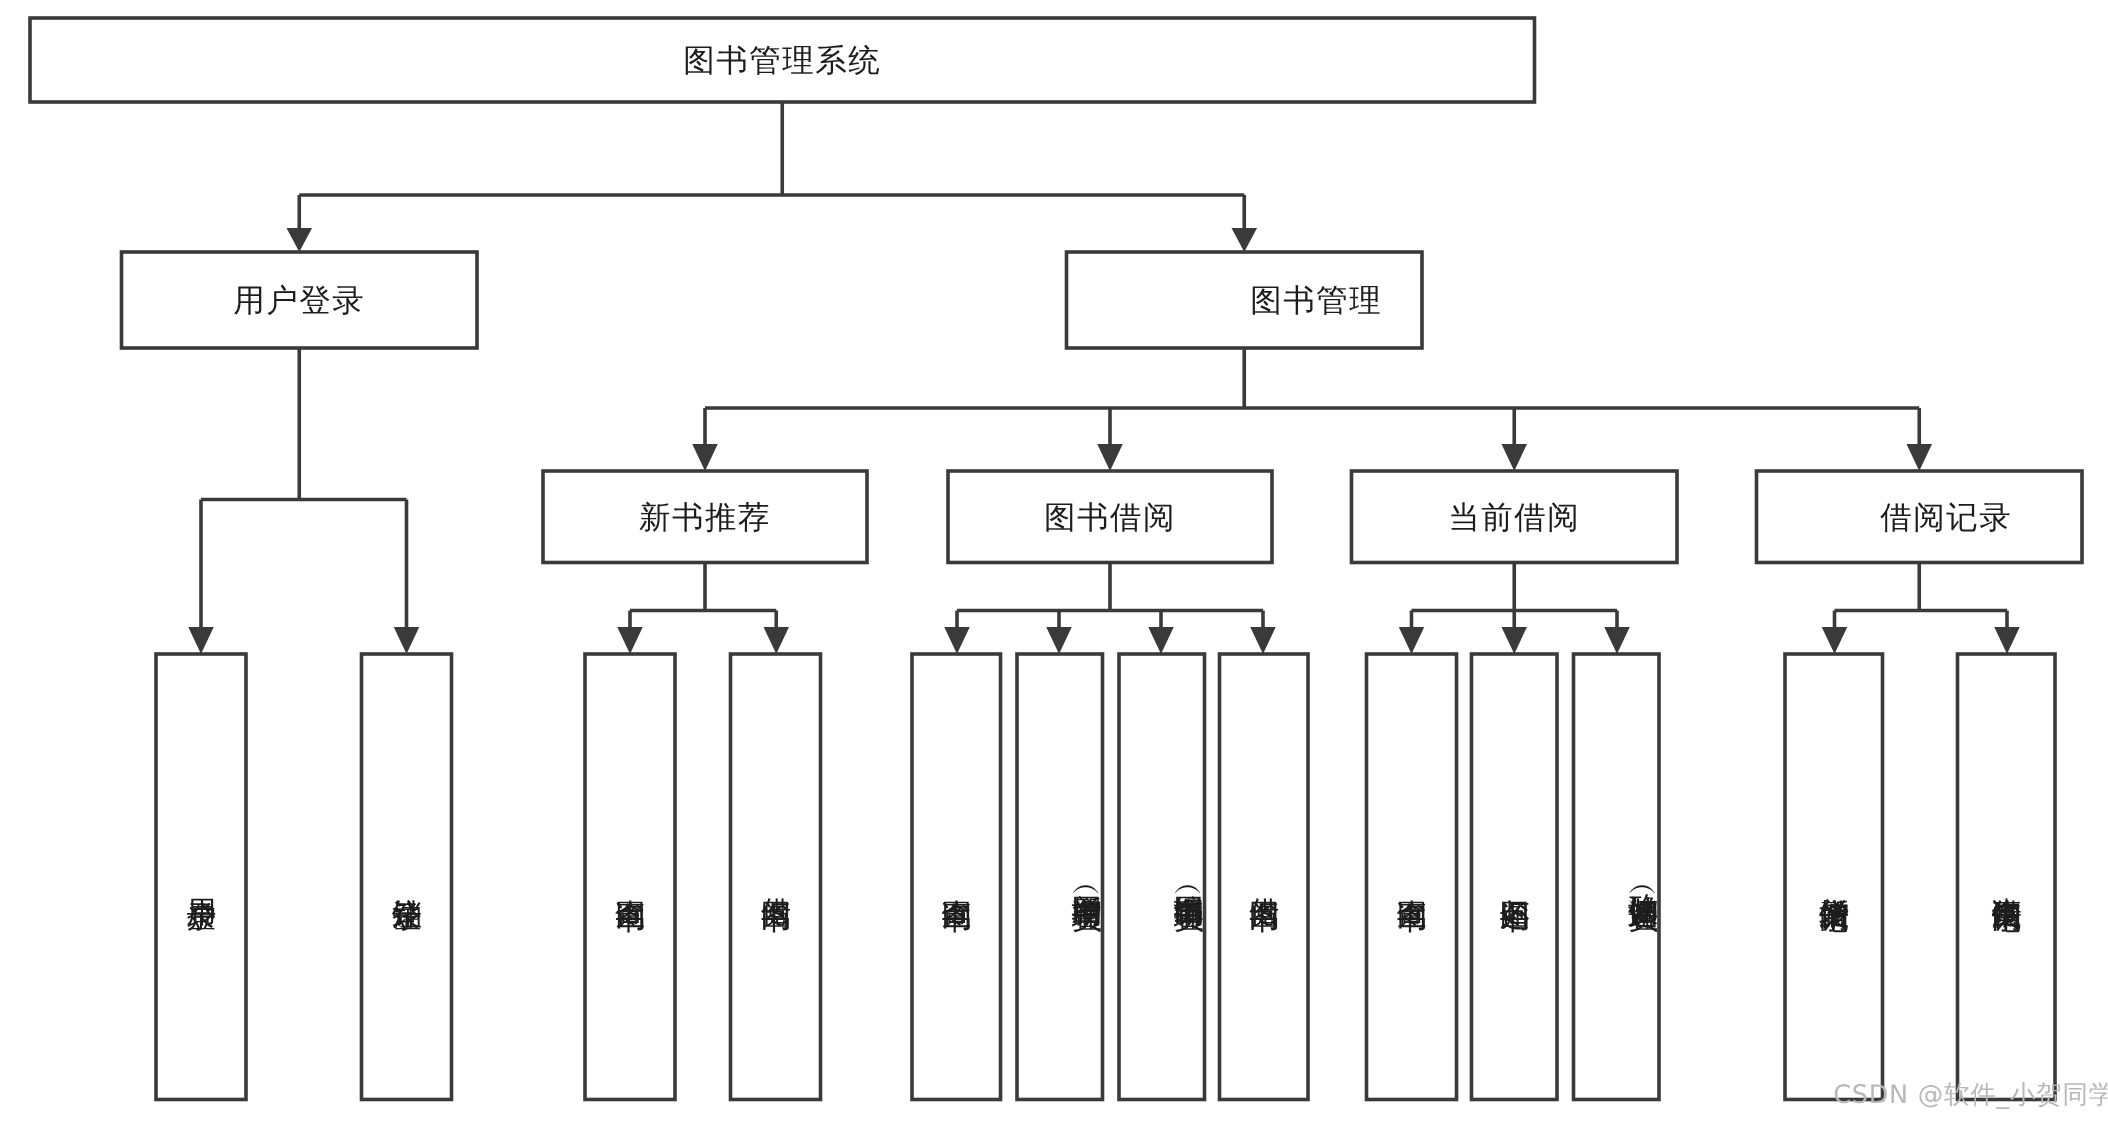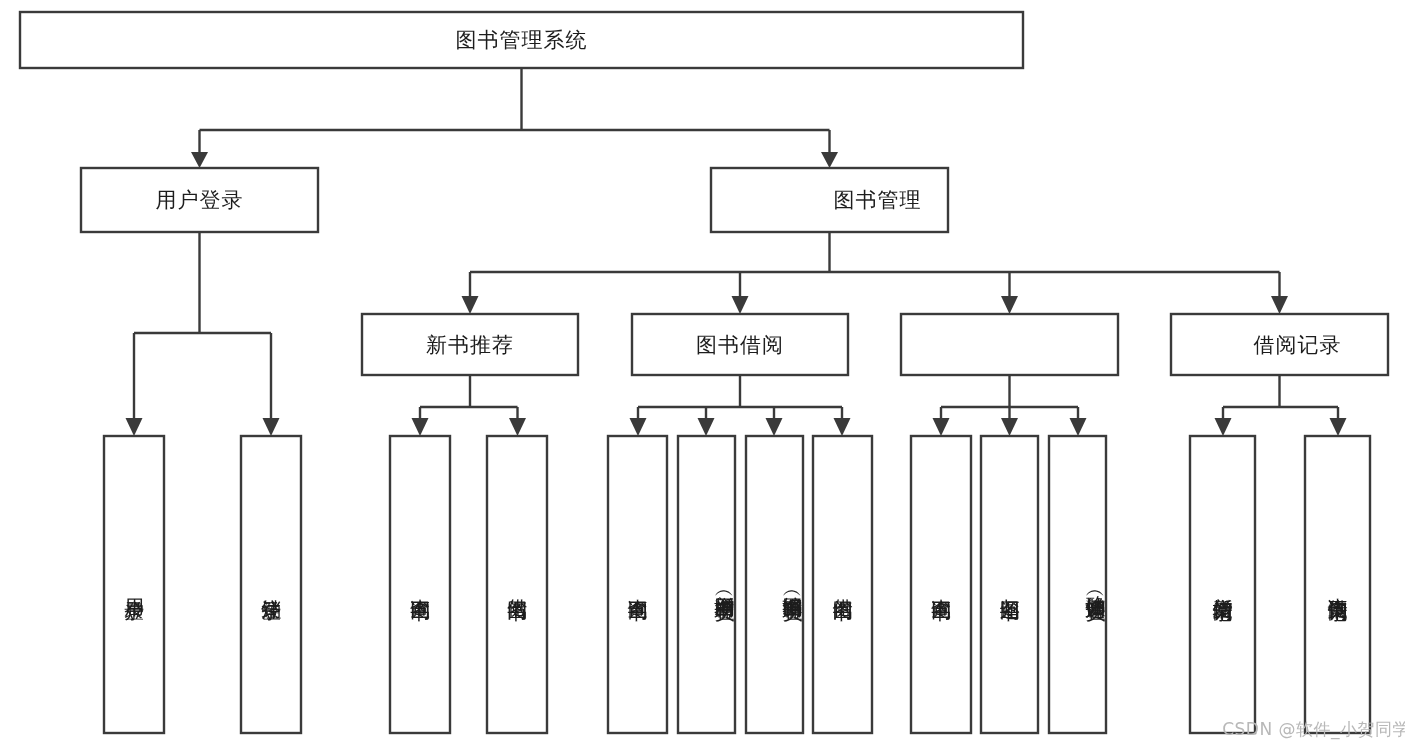--- a/index.html
+++ b/index.html
@@ -176,20 +176,21 @@
 
   </svg>
 
   <div class="hlabel-wrap" style="left:20px; top:12px; width:1003px; height:56px;">图书管理系统</div>
 
   <div class="hlabel-wrap" style="left:81px; top:168px; width:237px; height:64px;">用户登录</div>
   <div class="hlabel-wrap" style="left:711px; top:168px; width:237px; height:64px;margin-left:48px;">图书管理</div>
 
   <div class="hlabel-wrap" style="left:632px; top:314px; width:216px; height:61px;">图书借阅</div>
   <div class="hlabel-wrap" style="left:362px; top:314px; width:216px; height:61px;">新书推荐</div>
+  <div class="hlabel-wrap" style="left:901px; top:314px; width:217px; height:61px;">当前借阅</div>
   <div class="hlabel-wrap" style="left:1171px; top:314px; width:253px; height:61px;">借阅记录</div>
 
   <div class="vlabel-wrap" style="left:104px; top:436px; width:60px; height:297px;">用户登录</div>
   <div class="vlabel-wrap" style="left:241px; top:436px; width:60px; height:297px;">注销登录</div>
 
   <div class="vlabel-wrap" style="left:390px; top:436px; width:60px; height:297px;">查询图书</div>
   <div class="vlabel-wrap" style="left:487px; top:436px; width:60px; height:297px;">借阅图书</div>
 
   <div class="vlabel-wrap" style="left:608px; top:436px; width:59px; height:297px;">查询图书</div>
   <div class="vlabel-wrap" style="left:678px; top:436px; width:57px; height:297px; align-items:flex-start;">新增图书（管理员）</div>

